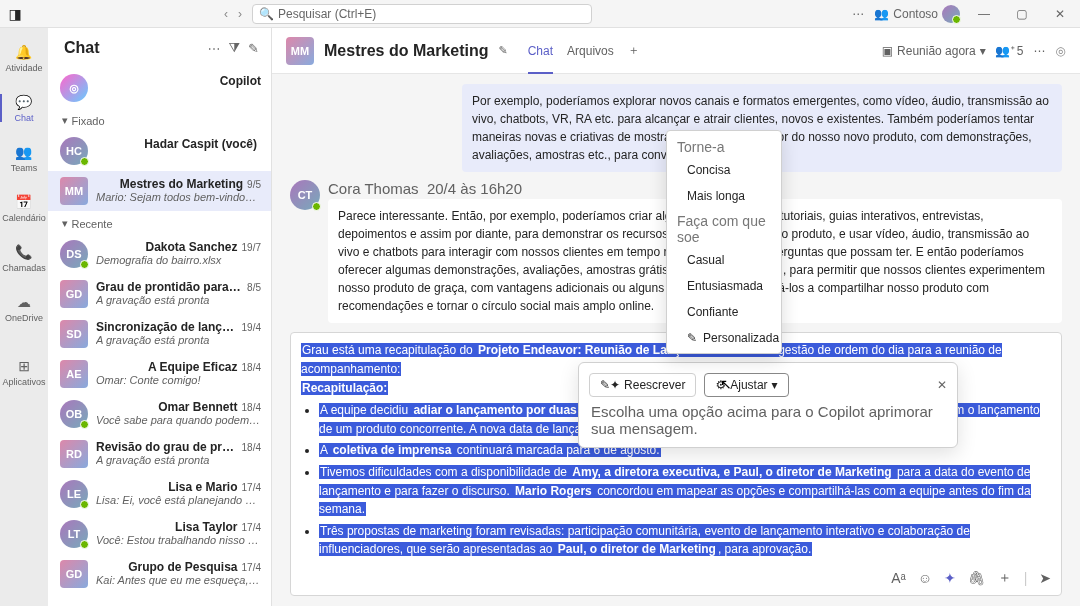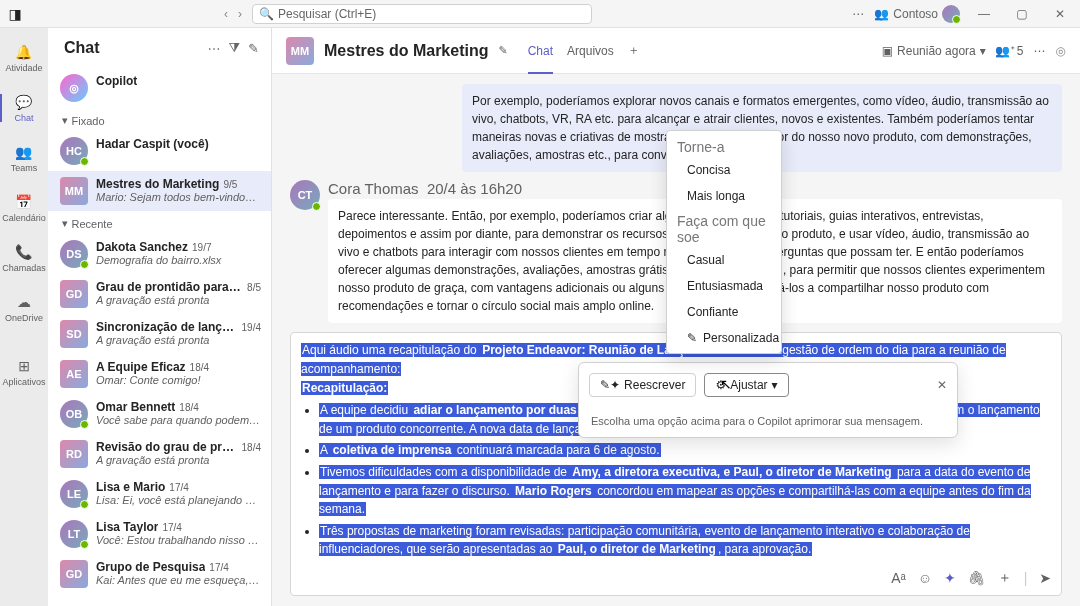--- a/index.html
+++ b/index.html
@@ -28,21 +28,21 @@
 .chatlist-hdr { height: 40px; display: flex; align-items: center; padding: 0 12px 0 16px; gap: 8px;}
 .chatlist-hdr h2 { font-size: 16px; font-weight: 700; flex:1; }
 .chatlist-hdr .hdr-ico { color: #666; font-size: 13px; cursor: pointer; }
 .section-label { font-size: 11px; color: #616161; padding: 6px 14px 4px; display:flex; align-items:center; gap:4px; }
 .clitem { display:flex; align-items:flex-start; gap:8px; padding: 6px 10px 6px 12px; cursor:pointer; }
 .clitem.sel { background:#e8ebfa; }
 .avatar { width:28px; height:28px; border-radius:50%; background: linear-gradient(135deg,#a7b,#7ab); flex-shrink:0; display:flex; align-items:center; justify-content:center; color:#fff; font-size:11px; font-weight:600; position:relative; }
 .avatar.square { border-radius:4px; background: linear-gradient(135deg,#d8a,#8ad); }
 .presence { position:absolute; right:-1px; bottom:-1px; width:9px; height:9px; border-radius:50%; background:#6bb700; border:1.5px solid #fff; }
 .clitem .body { flex:1; min-width:0; }
-.clitem .row1 { display:flex; justify-content:flex-start; align-items:baseline; }
+.clitem .row1 { display:flex; justify-content:flex-end; align-items:baseline; }
 .clitem .name { font-size:12px; font-weight:600; white-space:nowrap; overflow:hidden; text-overflow:ellipsis; }
 .clitem .ts { font-size:10px; color:#616161; margin-left:4px; }
 .clitem .preview { font-size:11px; color:#616161; white-space:nowrap; overflow:hidden; text-overflow:ellipsis; font-style: italic; }
 
 
 .conv { flex:1; display:flex; flex-direction:column; background:#f5f5f5; position:relative; }
 .conv-hdr { height:46px; background:#fff; border-bottom:1px solid #e6e6e6; display:flex; align-items:center; padding:0 14px; gap:10px; }
 .conv-hdr .title { font-size:16px; font-weight:700; }
 .conv-hdr .tabs { display:flex; gap:14px; margin-left:10px; font-size:12px; color:#616161; height:100%; align-items:center; }
 .conv-hdr .tab { height:100%; display:flex; align-items:center; cursor:pointer; position:relative; }
@@ -72,21 +72,21 @@
 .compose li { margin-bottom: 3px; }
 .compose-toolbar { display:flex; gap:12px; justify-content:flex-end; align-items:center; margin-top:10px; color:#616161; font-size:14px; }
 .compose-toolbar span { cursor:pointer; }
 
 
 .cop-card { position:absolute; top:334px; left:306px; width:380px; background:#fff; border:1px solid #d0d0d0; border-radius:6px; box-shadow:0 6px 20px rgba(0,0,0,0.12); padding:10px; z-index:30; }
 .cop-top { display:flex; align-items:center; gap:8px; }
 .cop-btn { border:1px solid #d0d0d0; border-radius:4px; padding:4px 10px; font-size:12px; display:flex; align-items:center; gap:4px; cursor:pointer; background:#fff; }
 .cop-btn.active { border-color:#888; }
 .cop-close { margin-left:auto; color:#666; cursor:pointer; font-size:12px; }
-.cop-sub { font-size:11px; color:#616161; margin-top:18px; padding: 0 2px; }
+.cop-sub { font-size:15px; color:#616161; margin-top:6px; padding: 0 2px; }
 
 
 .adj-menu { position:absolute; top:102px; left:394px; width:116px; background:#fff; border:1px solid #d0d0d0; border-radius:4px; box-shadow:0 6px 18px rgba(0,0,0,0.14); padding:4px 0 2px; z-index:40; font-size:12px; }
 .adj-hdr { color:#777; font-size:14px; padding:4px 10px 2px; }
 .adj-item { padding:6px 20px; cursor:pointer; display:flex; align-items:center; gap:6px; }
 
 .cursor { position:absolute; top:348px; left:448px; z-index:50; font-size:14px; color:#000; pointer-events:none; }
 
 .pencil-ico { font-size:11px; color:#666; cursor:pointer; }
 
@@ -343,21 +343,21 @@
           <div class="meta" style="text-align:right;">20/4 às 16h21</div>
 
         </div>
       </div>
 
     </div>
 
     <div class="compose-wrap">
       <div class="compose">
         <div class="compose-text">
-          <span class="hl">Aqui áudio uma recapitulação do </span><b class="hl">Projeto Endeavor: Reunião de Lançamento</b><span class="hl"> e uma sugestão de ordem do dia para a reunião de acompanhamento:</span><br>
+          <span class="hl">Grau está uma recapitulação do </span><b class="hl">Projeto Endeavor: Reunião de Lançamento</b><span class="hl"> e uma sugestão de ordem do dia para a reunião de acompanhamento:</span><br>
           <b class="hl">Recapitulação:</b>
           <ul>
             <li><span class="hl">A equipe decidiu </span><b class="hl">adiar o lançamento por duas semanas</b><span class="hl"> devido a problemas com os testes e para evitar competir com o lançamento de um produto concorrente. A nova data de lançamento foi marcada para </span><b class="hl">20 de agosto.</b></li>
             <li><span class="hl">A </span><b class="hl">coletiva de imprensa</b><span class="hl"> continuará marcada para 6 de agosto.</span></li>
             <li><span class="hl">Tivemos dificuldades com a disponibilidade de </span><b class="hl">Amy, a diretora executiva, e Paul, o diretor de Marketing</b><span class="hl"> para a data do evento de lançamento e para fazer o discurso. </span><b class="hl">Mario Rogers</b><span class="hl"> concordou em mapear as opções e compartilhá-las com a equipe antes do fim da semana.</span></li>
             <li><span class="hl">Três propostas de marketing foram revisadas: participação comunitária, evento de lançamento interativo e colaboração de influenciadores, que serão apresentadas ao </span><b class="hl">Paul, o diretor de Marketing</b><span class="hl">, para aprovação.</span></li>
           </ul>
         </div>
         <div class="compose-toolbar">
           <span>Aᵃ</span>

